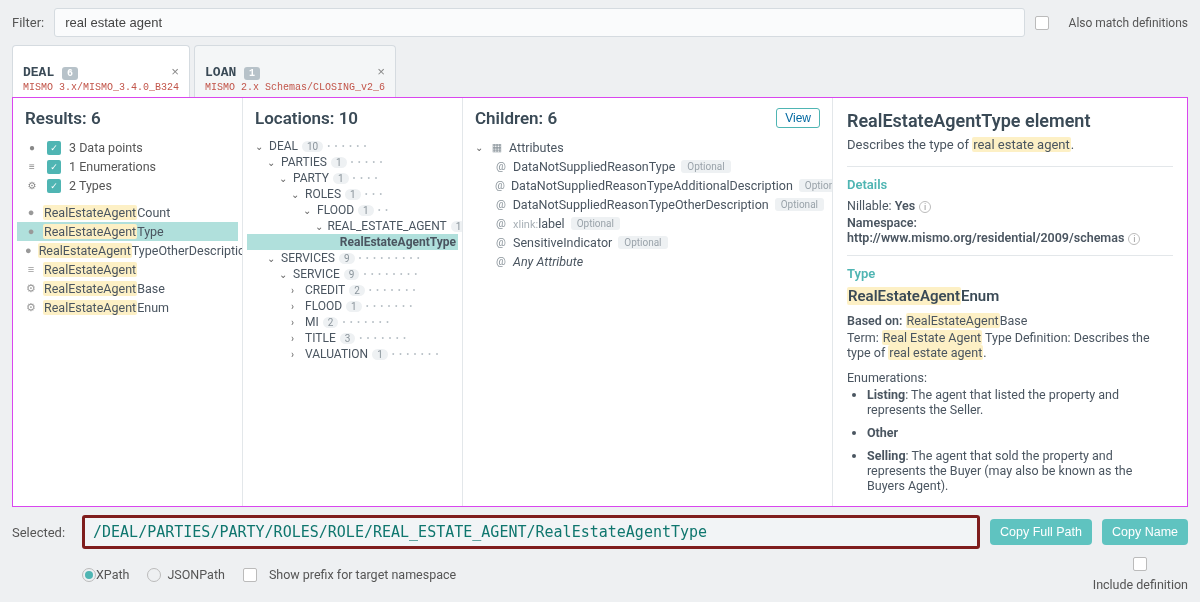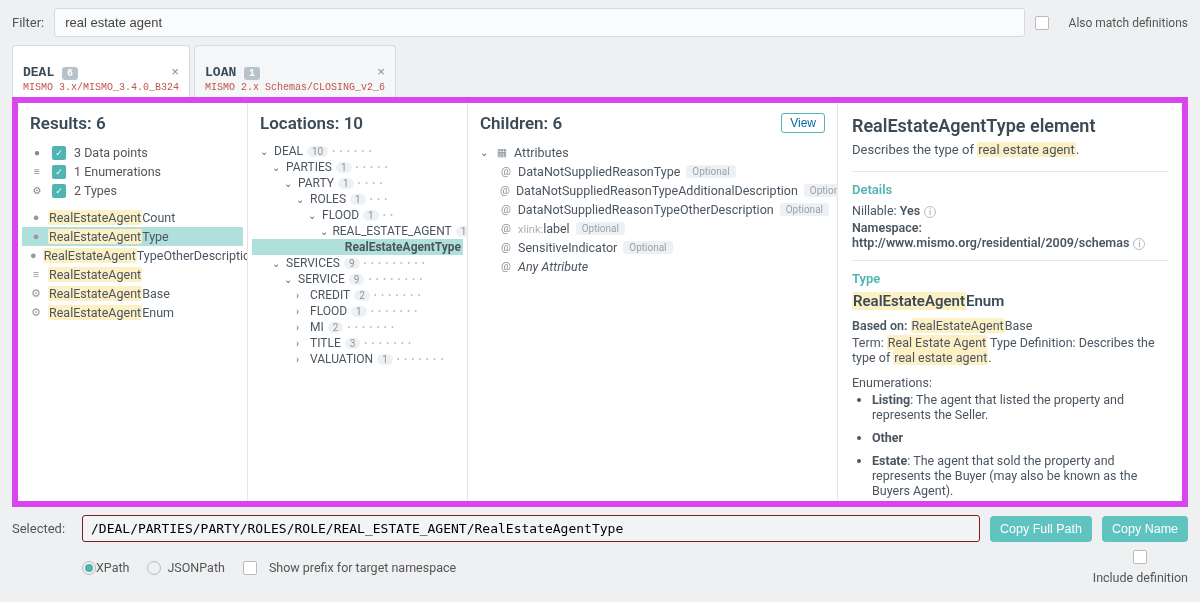--- a/index.html
+++ b/index.html
@@ -13,21 +13,21 @@
   
   .tabs-bar { display: flex; padding: 0 12px; gap: 0; }
   .tab { background: #fff; border: 1px solid #d5dbe0; border-bottom: none; border-radius: 4px 4px 0 0; padding: 19px 10px 4px; min-width: 130px; position: relative; margin-right: 4px; font-family: Liberation Mono, monospace; }
   .tab.inactive { background: #f4f6f7; }
   .tab-title-row { display: flex; align-items: center; gap: 6px; justify-content: space-between; }
   .tab-title { font-weight: 600; color: #3a4a56; }
   .tab-badge { background: #b7c2c9; color: #fff; border-radius: 3px; font-size: 10px; padding: 1px 5px; font-weight: 600; }
   .tab-sub { font-size: 10px; color: #c2554a; margin-top: 2px; }
   .tab-close { color: #888; font-size: 13px; cursor: pointer; }
   
-  .main-area { background: #fff; border: 6px solid #d946ef; margin: 0 12px; height: 410px; display: flex; }
+  .main-area { background: #fff; border: 1px solid #d946ef; margin: 0 12px; height: 410px; display: flex; }
   
   .col { border-right: 1px solid #e3e7ea; padding: 10px 4px; overflow: hidden; }
   .col:last-child { border-right: none; }
   .col-results { width: 230px; }
   .col-locations { width: 220px; }
   .col-children { width: 370px; position: relative; }
   .col-details { flex: 1; padding: 12px 14px; overflow-y: auto; color: #4a5560; }
   
   .col-heading { font-size: 17px; font-weight: 600; color: #3a4a56; padding: 0 8px 10px; display:flex; align-items:center; justify-content:space-between; }
   
@@ -60,21 +60,21 @@
   .det-row { font-size: 12.5px; margin-bottom: 2px; }
   .det-row b { font-weight: 600; }
   .info-icon { display:inline-block; width:12px; height:12px; border:1px solid #bbb; border-radius:50%; font-size:9px; line-height:11px; text-align:center; color:#999; margin-left:4px; }
   .type-name { font-size: 15px; font-weight: 600; color: #3a4a56; margin-bottom: 8px; }
   .enum-list { padding-left: 20px; font-size: 12.5px; }
   .enum-list li { margin-bottom: 8px; list-style: disc; }
   
   .bottom-bar { padding: 8px 12px 2px; }
   .selected-row { display: flex; align-items: center; gap: 10px; }
   .selected-label { color: #555; width: 60px; }
-  .selected-path { flex: 1; background: #f2f4f6; border: 1px solid #7f1d1d; border-radius: 3px; padding: 5px 8px; font-family: Menlo, Consolas, monospace; font-size: 13px; color: #000000; }
+  .selected-path { flex: 1; background: #f2f4f6; border: 3px solid #7f1d1d; border-radius: 3px; padding: 5px 8px; font-family: Menlo, Consolas, monospace; font-size: 15px; color: #0f766e; }
   .btn-teal { background: #5fc3c0; color: #fff; border: none; border-radius: 4px; padding: 6px 10px; font-size: 12.5px; cursor: pointer; }
   .radio-row { display: flex; align-items: center; gap: 18px; padding: 8px 0 0 70px; font-size: 12.5px; color: #555; }
   .radio-row .right-group { margin-left: auto; display:flex; align-items:center; gap:6px; }
   .radio-dot { width: 14px; height: 14px; border: 1px solid #bbb; border-radius: 50%; display:inline-flex; align-items:center; justify-content:center; }
   .radio-dot.on::after { content:''; width:8px; height:8px; background:#4fb5b3; border-radius:50%; }
 </style>
 </head>
 <body>
 
 <div class="top-bar">
@@ -291,21 +291,21 @@
     <div class="det-row"><span>Nillable:</span> <b>Yes</b><span class="info-icon">i</span></div>
     <div class="det-row"><b>Namespace:</b><br><b>http://www.mismo.org/residential/2009/schemas</b><span class="info-icon">i</span></div>
     <div class="det-section-h">Type</div>
     <div class="type-name"><span class="hl">RealEstateAgent</span><span>Enum</span></div>
     <div class="det-row"><b>Based on:</b> <span class="hl">RealEstateAgent</span><span>Base</span></div>
     <div class="det-row"><span>Term:</span> <span class="hl">Real Estate Agent</span><span> Type Definition: Describes the type of </span><span class="hl">real estate agent</span>.</div>
     <div class="det-row" style="margin-top:10px;">Enumerations:</div>
     <ul class="enum-list" id="enum-list">
         <li><b>Listing</b>: The agent that listed the property and represents the Seller.</li>
         <li><b>Other</b></li>
-        <li><b>Estate</b>: The agent that sold the property and represents the Buyer (may also be known as the Buyers Agent).</li>
+        <li><b>Selling</b>: The agent that sold the property and represents the Buyer (may also be known as the Buyers Agent).</li>
       </ul>
   </div>
 </div>
 
 <div class="bottom-bar">
   <div class="selected-row">
     <span class="selected-label">Selected:</span>
     <div class="selected-path">/DEAL/PARTIES/PARTY/ROLES/ROLE/REAL_ESTATE_AGENT/RealEstateAgentType</div>
     <button class="btn-teal">Copy Full Path</button>
     <button class="btn-teal">Copy Name</button>

